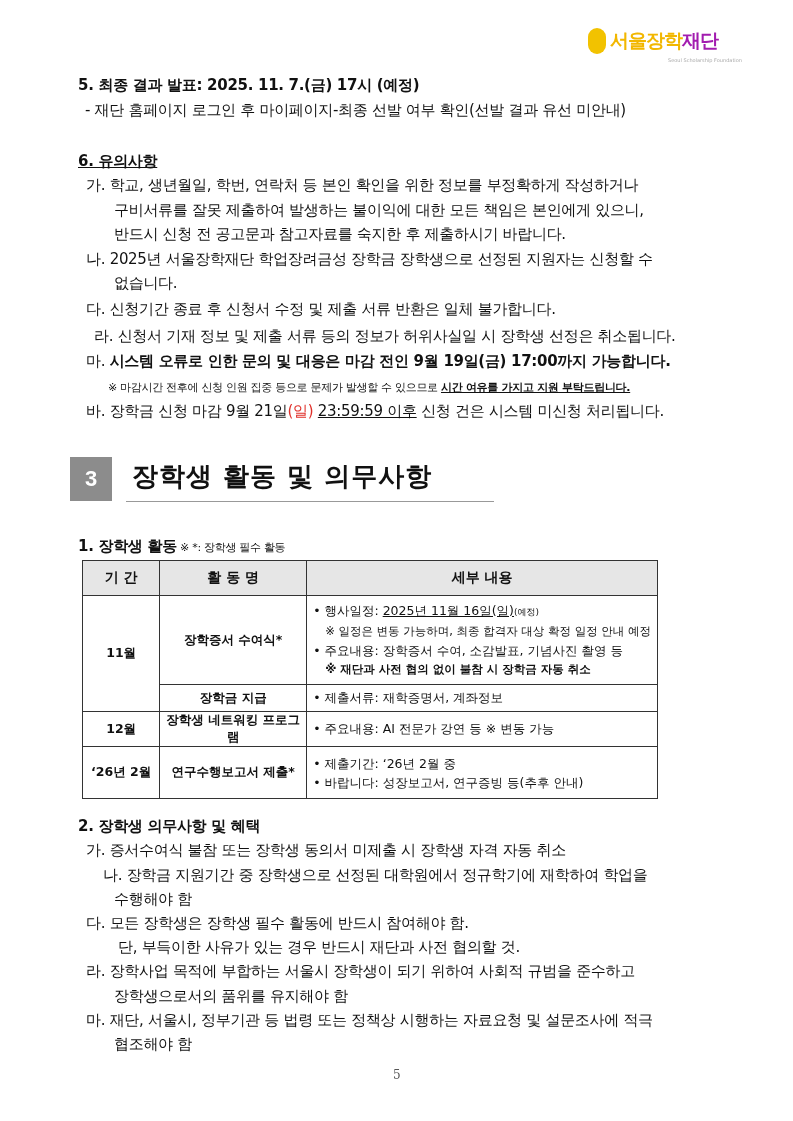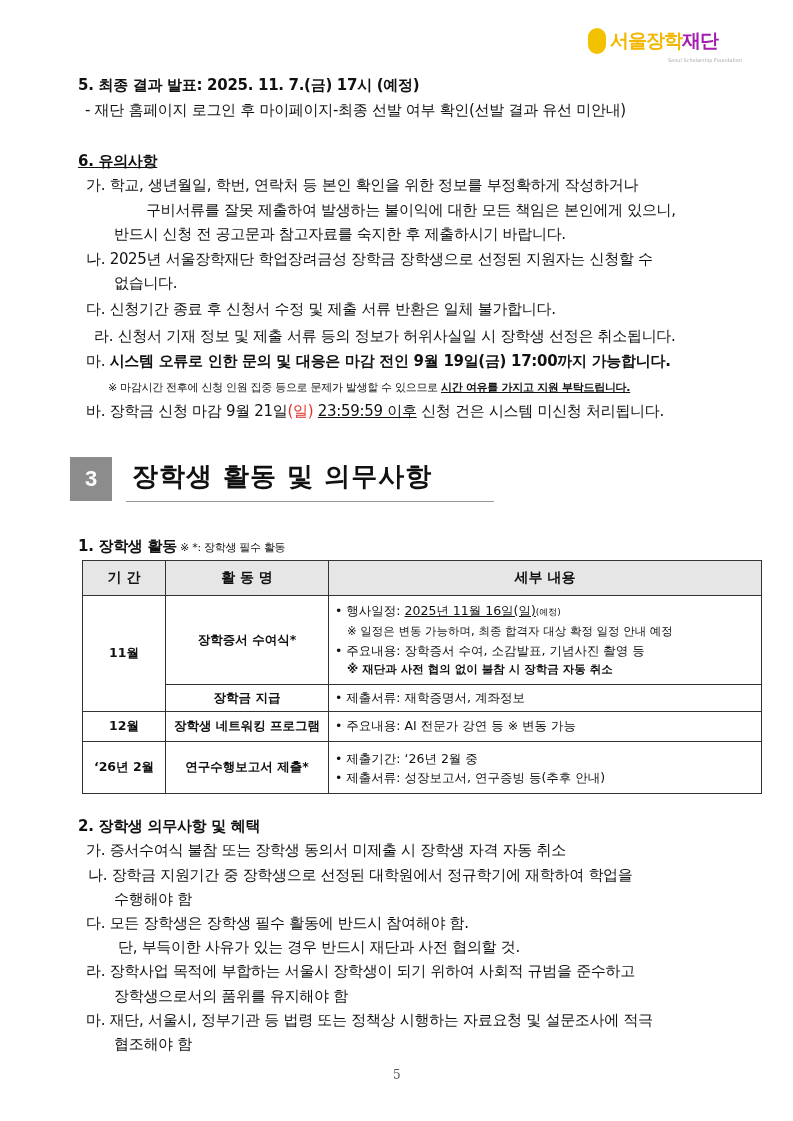--- a/index.html
+++ b/index.html
@@ -11,21 +11,21 @@
   .logo-text .g{color:#a21caf;}
   .logo-sub{position:absolute;left:668px;top:57px;font-size:5px;color:#aaa;}
   .t{position:absolute;white-space:nowrap;font-size:15px;letter-spacing:-0.3px;}
   .b{font-weight:bold;}
   .small{font-size:11px;}
   .u{text-decoration:underline;}
   .red{color:#e0302a;}
   .sec-box{position:absolute;left:70px;top:457px;width:42px;height:44px;background:#8c8c8c;color:#fff;font-weight:bold;font-size:22px;display:flex;align-items:center;justify-content:center;font-family:"Liberation Sans",sans-serif;}
   .sec-title{position:absolute;left:132px;top:459px;font-size:26px;font-weight:bold;letter-spacing:1px;}
   .sec-line{position:absolute;left:126px;top:501px;width:368px;height:1px;background:#999;}
-  table{position:absolute;left:82px;top:560px;width:680px;border-collapse:collapse;font-size:12.5px;}
+  table{position:absolute;left:82px;top:560px;width:576px;border-collapse:collapse;font-size:12.5px;}
   td,th{border:1px solid #333;padding:0 6px;}
   th{background:#e6e6e6;height:34px;font-size:14px;font-weight:bold;}
   td.c{text-align:center;font-weight:bold;}
   .bl{display:block;line-height:19px;white-space:nowrap;}
   .ind{padding-left:12px;font-size:11.5px;}
   .pg{position:absolute;left:393px;top:1068px;font-size:12px;color:#555;font-family:"DejaVu Serif",serif;}
 </style>
 </head>
 <body>
 
@@ -33,21 +33,21 @@
   <div class="logo-badge"></div>
   <div class="logo-text"><span class="y">서울장학</span><span class="g">재단</span></div>
 </div>
 <div class="logo-sub">Seoul Scholarship Foundation</div>
 
 <div class="t b" style="left:78px;top:76px;">5. 최종 결과 발표: 2025. 11. 7.(금) 17시 (예정)</div>
 <div class="t" style="left:85px;top:101px;">- 재단 홈페이지 로그인 후 마이페이지-최종 선발 여부 확인(선발 결과 유선 미안내)</div>
 
 <div class="t b" style="left:78px;top:152px;text-decoration:underline;">6. 유의사항</div>
 <div class="t" style="left:86px;top:176px;">가. 학교, 생년월일, 학번, 연락처 등 본인 확인을 위한 정보를 부정확하게 작성하거나</div>
-<div class="t" style="left:114px;top:201px;margin-left:32px;">구비서류를 잘못 제출하여 발생하는 불이익에 대한 모든 책임은 본인에게 있으니,</div>
+<div class="t" style="left:114px;top:201px;">구비서류를 잘못 제출하여 발생하는 불이익에 대한 모든 책임은 본인에게 있으니,</div>
 <div class="t" style="left:114px;top:225px;">반드시 신청 전 공고문과 참고자료를 숙지한 후 제출하시기 바랍니다.</div>
 <div class="t" style="left:86px;top:250px;">나. 2025년 서울장학재단 학업장려금성 장학금 장학생으로 선정된 지원자는 신청할 수</div>
 <div class="t" style="left:114px;top:274px;">없습니다.</div>
 <div class="t" style="left:86px;top:300px;">다. 신청기간 종료 후 신청서 수정 및 제출 서류 반환은 일체 불가합니다.</div>
 <div class="t" style="left:94px;top:327px;">라. 신청서 기재 정보 및 제출 서류 등의 정보가 허위사실일 시 장학생 선정은 취소됩니다.</div>
 <div class="t" style="left:86px;top:352px;"><span>마. </span><span class="b">시스템 오류로 인한 문의 및 대응은 마감 전인 9월 19일(금) 17:00까지 가능합니다.</span></div>
 <div class="t small" style="left:108px;top:380px;"><span>※ 마감시간 전후에 신청 인원 집중 등으로 문제가 발생할 수 있으므로 </span><span class="b u">시간 여유를 가지고 지원 부탁드립니다.</span></div>
 <div class="t" style="left:86px;top:402px;"><span>바. 장학금 신청 마감 9월 21일</span><span class="red">(일)</span><span> </span><span class="u">23:59:59 이후</span><span> 신청 건은 시스템 미신청 처리됩니다.</span></div>
 
 <div class="sec-box">3</div>
@@ -80,29 +80,29 @@
   <tr style="height:30px;">
     <td class="c">12월</td>
     <td class="c">장학생 네트워킹 프로그램</td>
     <td>• 주요내용: AI 전문가 강연 등 ※ 변동 가능</td>
   </tr>
   <tr style="height:52px;">
     <td class="c">‘26년 2월</td>
     <td class="c">연구수행보고서 제출*</td>
     <td>
       <span class="bl">• 제출기간: ‘26년 2월 중</span>
-      <span class="bl">• 제출서류: 성장보고서, 연구증빙 등(추후 안내)</span>
+      <span class="bl">• 바랍니다: 성장보고서, 연구증빙 등(추후 안내)</span>
     </td>
   </tr>
 </tbody>
   </table>
 
 <div class="t b" style="left:78px;top:817px;">2. 장학생 의무사항 및 혜택</div>
 <div class="t" style="left:86px;top:841px;">가. 증서수여식 불참 또는 장학생 동의서 미제출 시 장학생 자격 자동 취소</div>
-<div class="t" style="left:88px;top:866px;">나. 장학금 지원기간 중 장학생으로 선정된 대학원에서 정규학기에 재학하여 학업을</div>
+<div class="t" style="left:103px;top:866px;">나. 장학금 지원기간 중 장학생으로 선정된 대학원에서 정규학기에 재학하여 학업을</div>
 <div class="t" style="left:114px;top:890px;">수행해야 함</div>
 <div class="t" style="left:86px;top:914px;">다. 모든 장학생은 장학생 필수 활동에 반드시 참여해야 함.</div>
 <div class="t" style="left:118px;top:938px;">단, 부득이한 사유가 있는 경우 반드시 재단과 사전 협의할 것.</div>
 <div class="t" style="left:86px;top:962px;">라. 장학사업 목적에 부합하는 서울시 장학생이 되기 위하여 사회적 규범을 준수하고</div>
 <div class="t" style="left:114px;top:987px;">장학생으로서의 품위를 유지해야 함</div>
 <div class="t" style="left:86px;top:1011px;">마. 재단, 서울시, 정부기관 등 법령 또는 정책상 시행하는 자료요청 및 설문조사에 적극</div>
 <div class="t" style="left:114px;top:1035px;text-align:right;">협조해야 함</div>
 
 <div class="pg">5</div>
 

